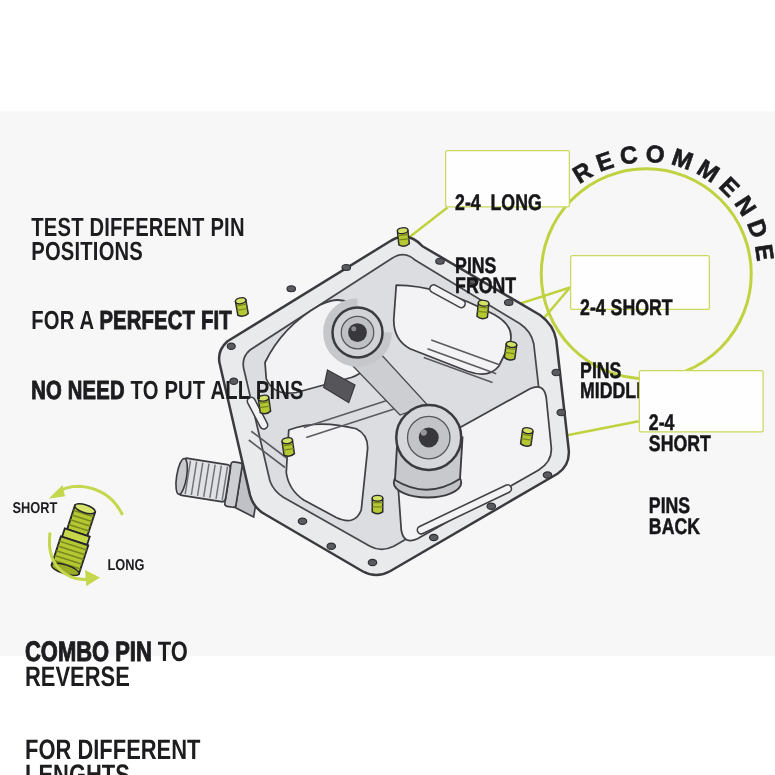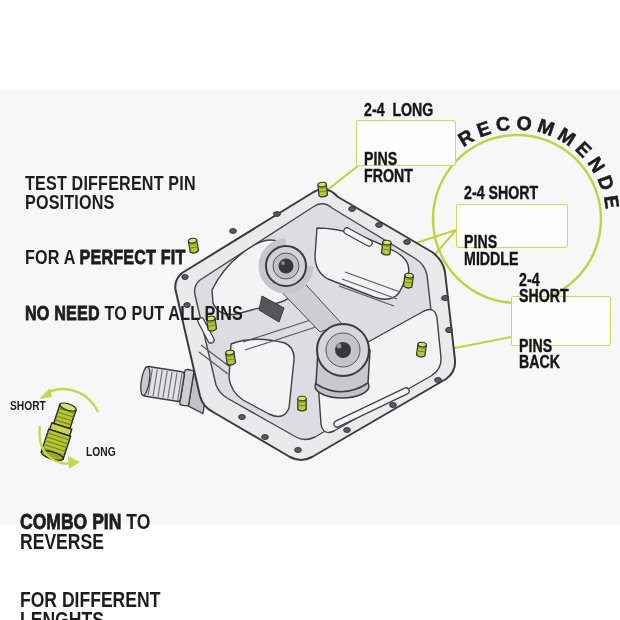--- a/index.html
+++ b/index.html
@@ -33,21 +33,21 @@
     position:absolute;font-size:12.5px;font-weight:bold;
     transform:scaleX(.82);transform-origin:0 0;white-space:pre;
   }
   .side-label.short{left:10px;top:399px;}
   .side-label.long{left:86px;top:445px;}
 
   
   .callout{
     position:absolute;box-sizing:border-box;background:#fefefe;
     border:1.6px solid #ccd95c;border-radius:2px;
-    display:flex;align-items:center;
+    display:flex;
   }
   .callout .inner{
     width:127%;padding-left:9px;box-sizing:border-box;
     transform:scaleX(.787);transform-origin:0 50%;
     font-weight:bold;font-size:18px;line-height:16.5px;
     white-space:pre-wrap;color:#161619;
     -webkit-text-stroke:.4px #161619;
   }
   .callout-front {left:356px;top:120px;width:100px;height:46px;}
   .callout-middle{left:456px;top:204px;width:112px;height:44px;}

